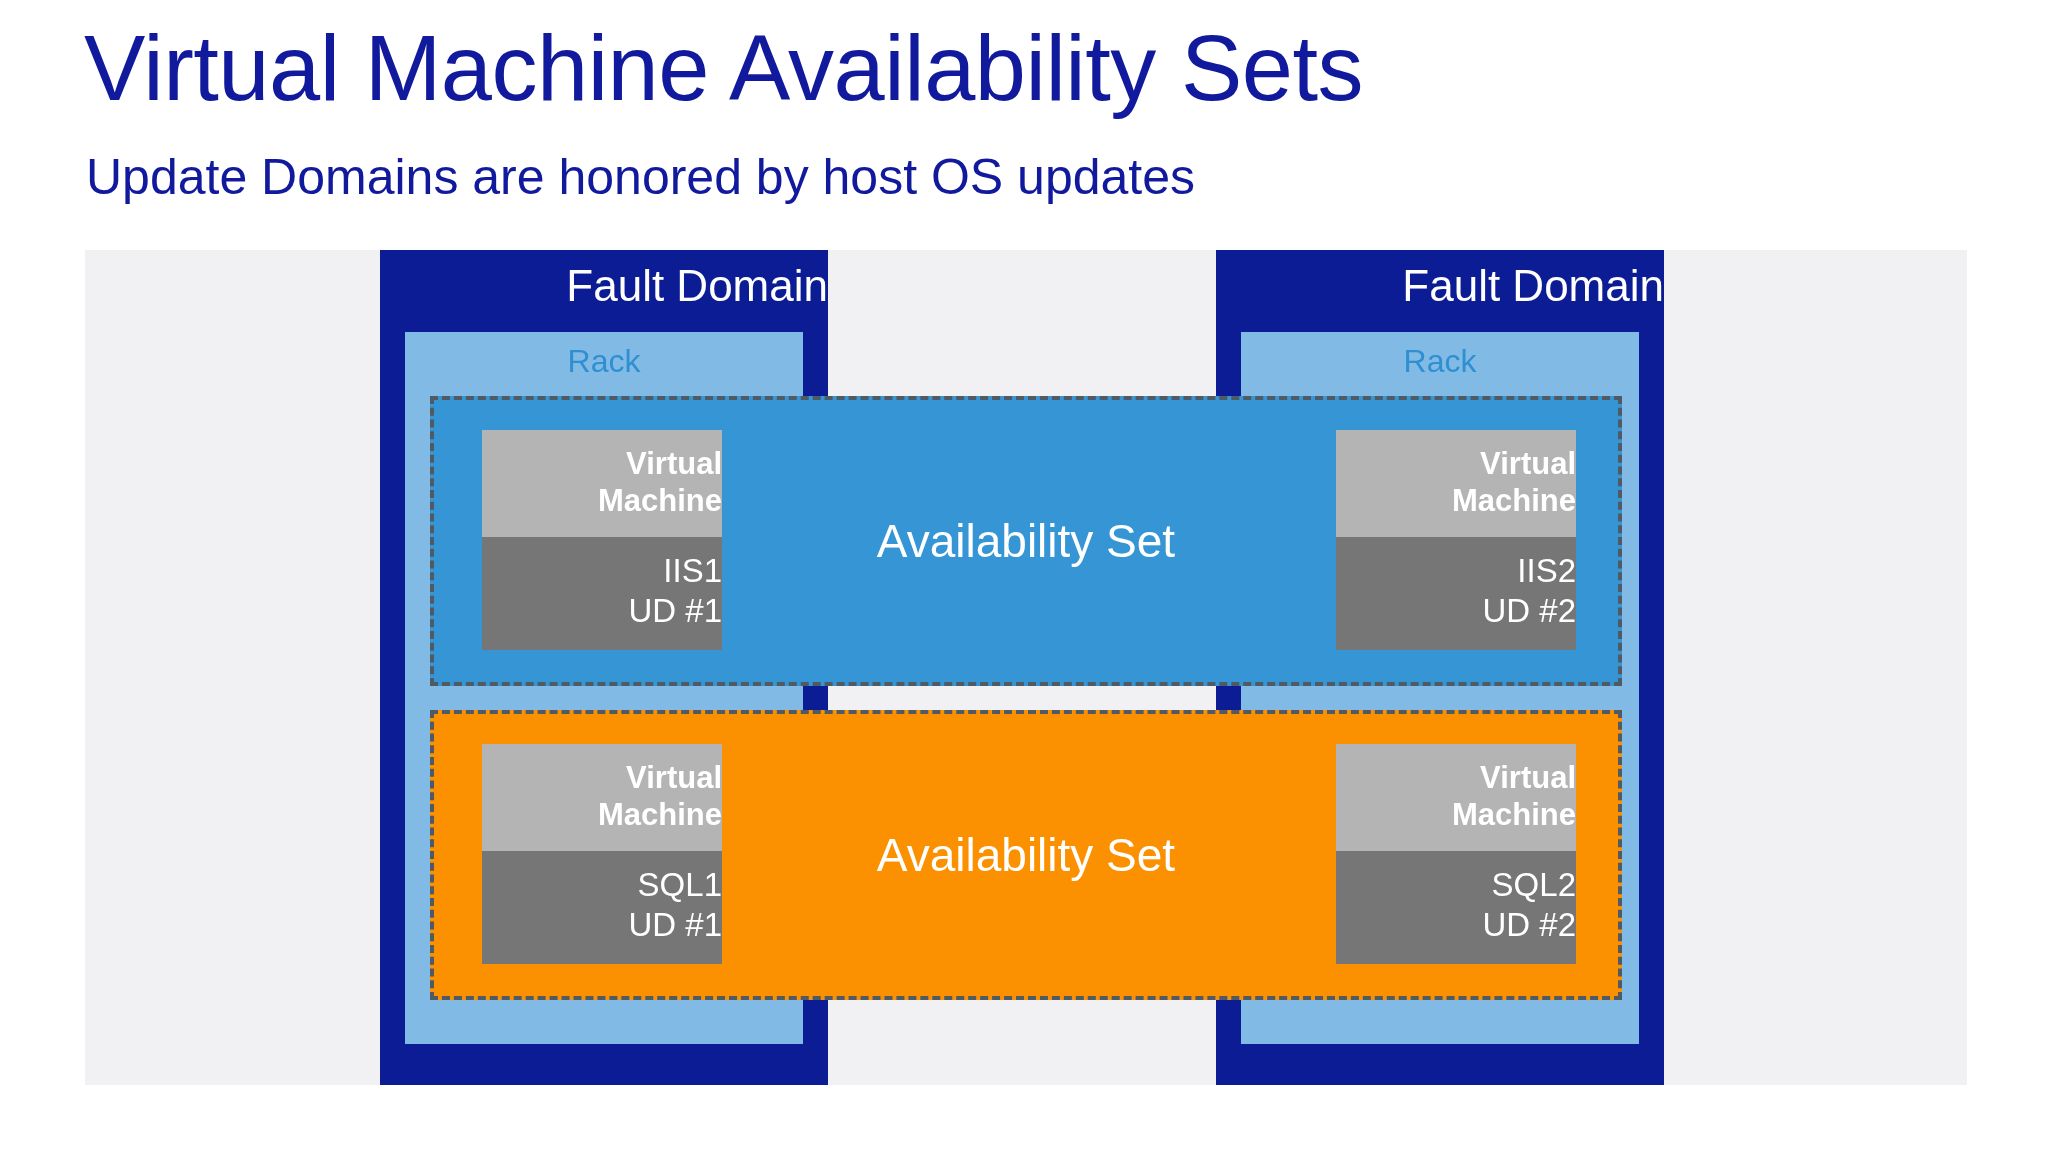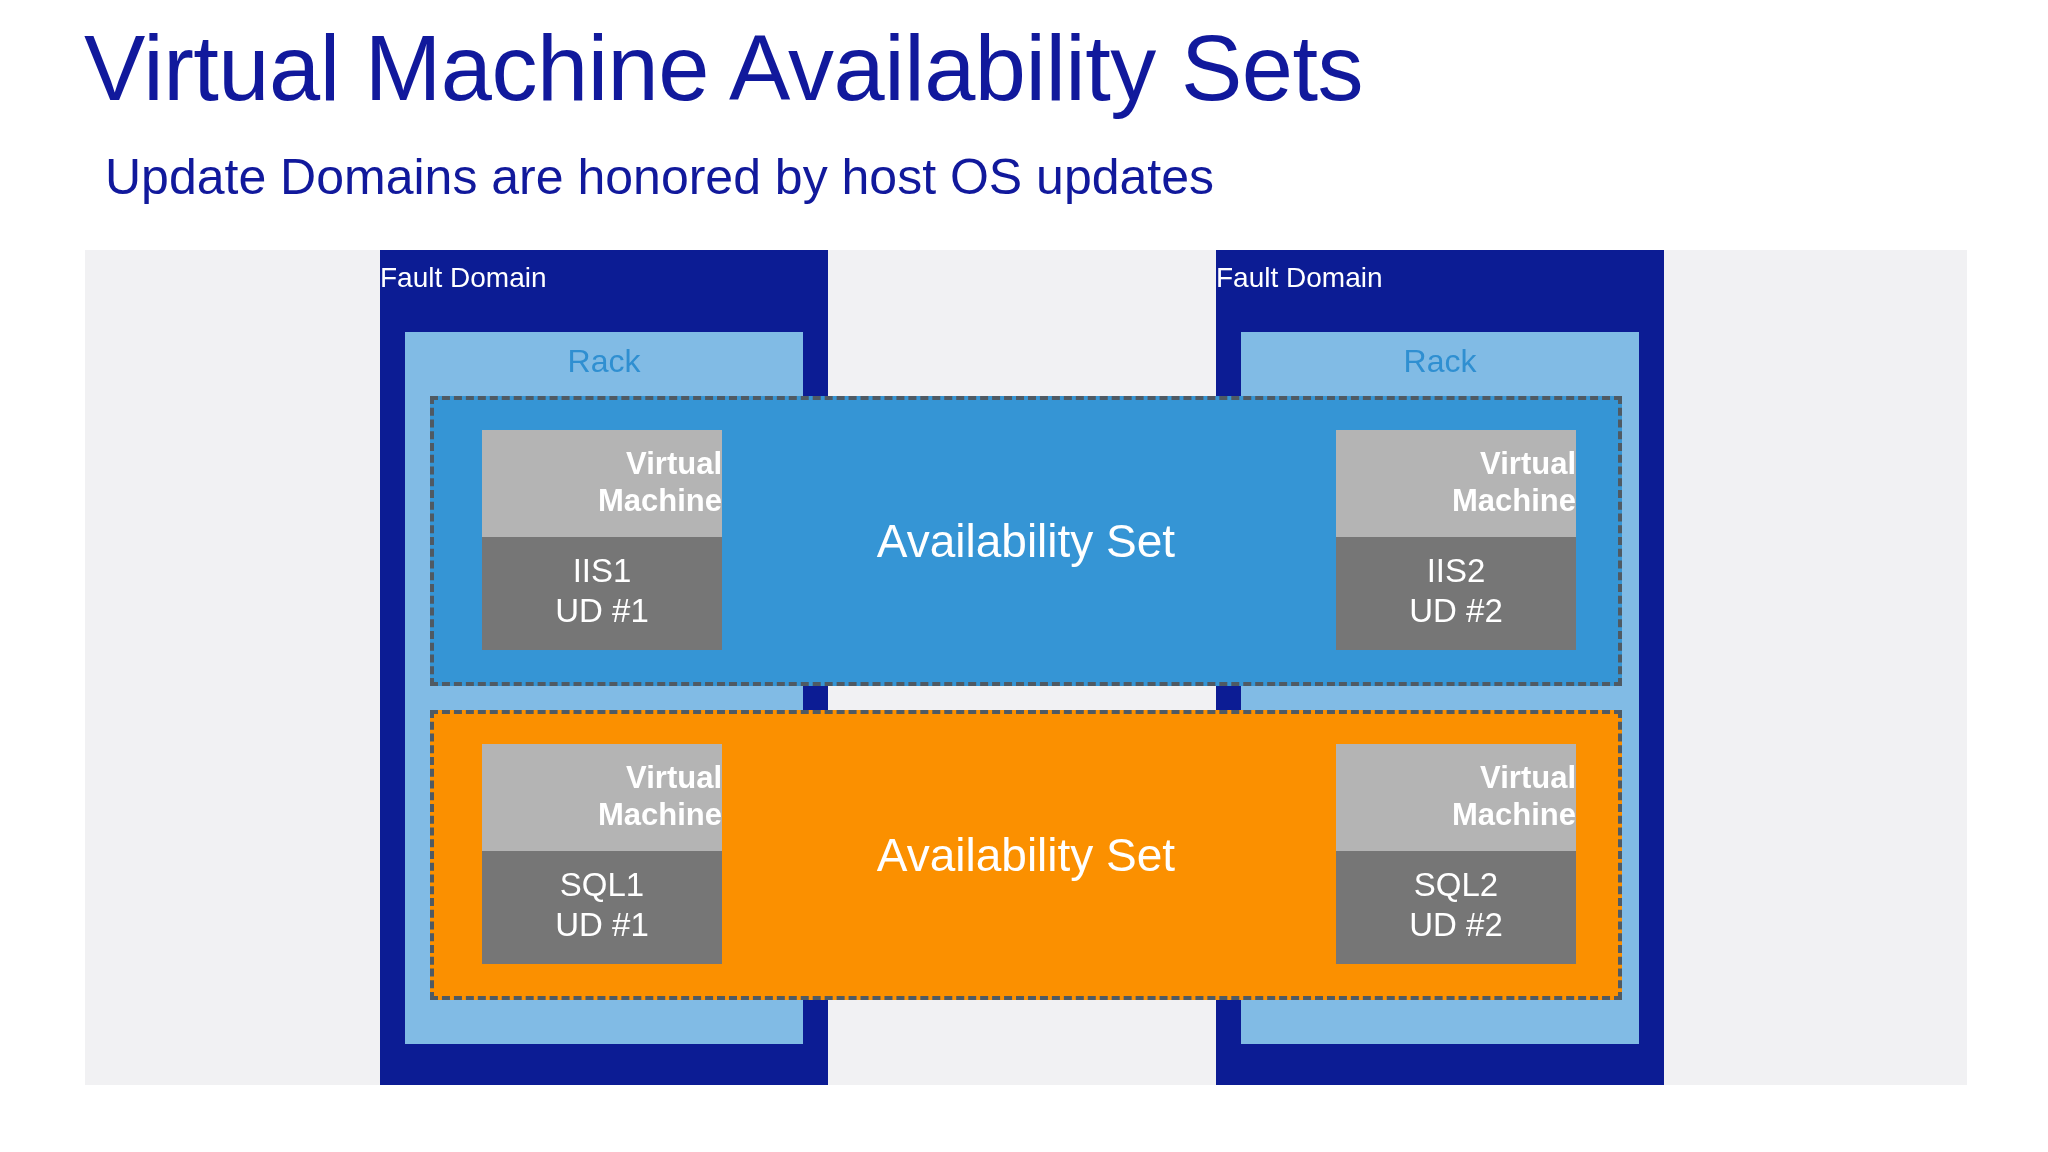--- a/index.html
+++ b/index.html
@@ -36,21 +36,20 @@
   }
   .subtitle {
     position: absolute;
     left: 86px;
     top: 152px;
     font-size: 50px;
     line-height: 1.0;
     font-weight: 400;
     color: #11199c;
     white-space: nowrap;
-    margin-left: 19px;
   }
 
   
   .canvas-panel {
     position: absolute;
     left: 85px;
     top: 250px;
     width: 1882px;
     height: 835px;
     background: #f1f1f3;
@@ -65,23 +64,23 @@
     background: #0c1c94;
   }
   .fd-left  { left: 380px; }
   .fd-right { left: 1216px; }
 
   .fd-title {
     position: absolute;
     top: 14px;
     left: 0;
     width: 100%;
-    text-align: left;
-    color: #ffffff;
-    font-size: 28px;
+    text-align: right;
+    color: #ffffff;
+    font-size: 44px;
     font-weight: 400;
     line-height: 1.0;
     white-space: nowrap;
   }
 
   
   .rack {
     position: absolute;
     top: 82px;
     left: 25px;
@@ -152,21 +151,21 @@
     line-height: 1.18;
     text-align: right;
     padding: 16px 0 18px 0;
   }
   .vm-body {
     background: #767676;
     color: #ffffff;
     font-size: 33px;
     font-weight: 400;
     line-height: 1.22;
-    text-align: center;
+    text-align: right;
     padding: 14px 0 18px 0;
   }
   .vm-line { display: block; }
 </style>
 </head>
 <body>
 
 <div id="slide">
 
   <div class="title">Virtual Machine Availability Sets</div>

